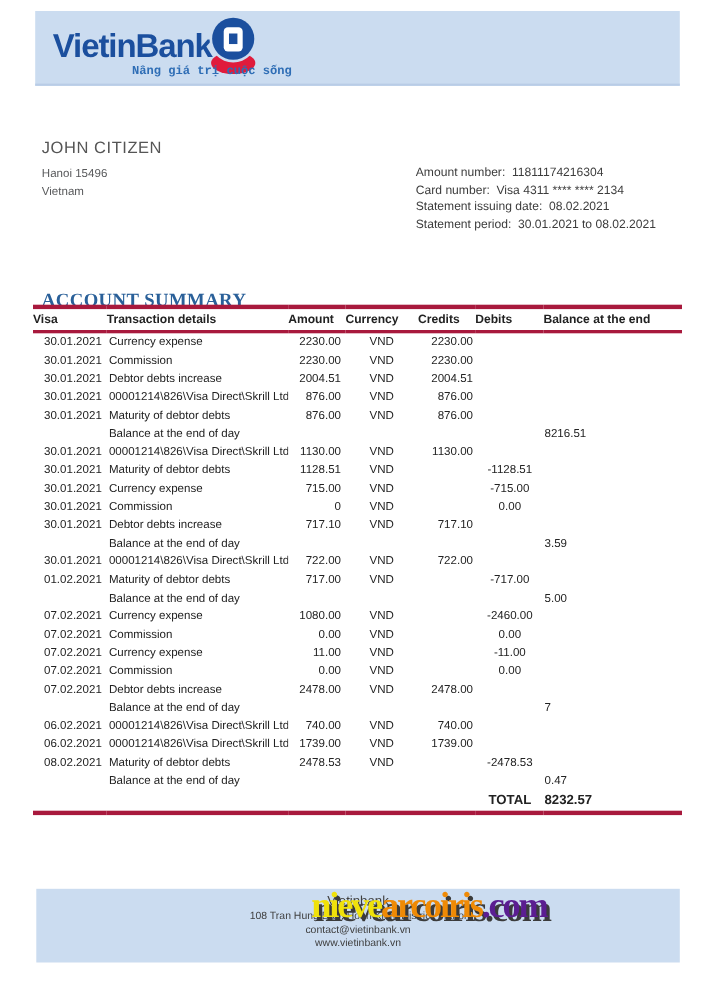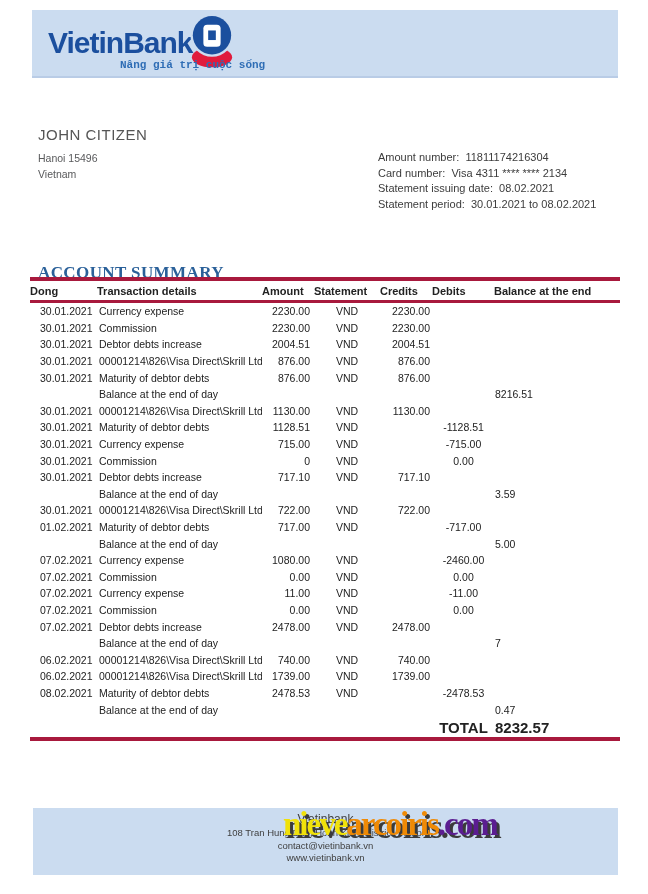--- a/index.html
+++ b/index.html
@@ -50,21 +50,21 @@
     white-space:nowrap;overflow:hidden;vertical-align:middle;
   }
   .c0{text-align:left;padding-left:10px;}
   .c1{text-align:left;padding-left:2px;}
   .c2{text-align:right;padding-right:4px;}
   .c3{text-align:center;}
   .c4{text-align:right;padding-right:2px;}
   .c5{text-align:center;padding-right:0;}
   td.c6{padding-right:36px;}
   th.c6{text-align:right;padding-right:7px;}
-  tr.total-row td{font-weight:bold;font-size:15px;height:19px;}
+  tr.total-row td{font-weight:bold;font-size:12px;height:19px;}
   tr.total-row td.c6{padding-right:30px;}
   
   .footer-band{
     position:absolute;left:33px;top:808px;width:585px;height:67px;
     background:#cbdcf0;text-align:center;color:#3f3f3f;padding-top:4px;
     box-sizing:border-box;
   }
   .footer-line{font-size:9.5px;line-height:12.5px;}
   .footer-line:first-child{font-size:12px;line-height:15px;}
   
@@ -119,24 +119,24 @@
       <col style="width:67px">
         <col style="width:165px">
         <col style="width:52px">
       <col style="width:66px">
         <col style="width:52px">
         <col style="width:62px">
         <col style="width:126px">
     </colgroup>
     <thead>
       <tr id="table-head-row">
-          <th class="c0">Dong</th>
+          <th class="c0">Visa</th>
           <th class="c1">Transaction details</th>
           <th class="c2">Amount</th>
-          <th class="c3">Statement</th>
+          <th class="c3">Currency</th>
           <th class="c4">Credits</th>
           <th class="c5">Debits</th>
           <th class="c6">Balance at the end</th>
         </tr>
     </thead>
     <tbody id="table-body">
     <tr>
           <td class="c0">30.01.2021</td>
           <td class="c1">Currency expense</td>
           <td class="c2">2230.00</td>

